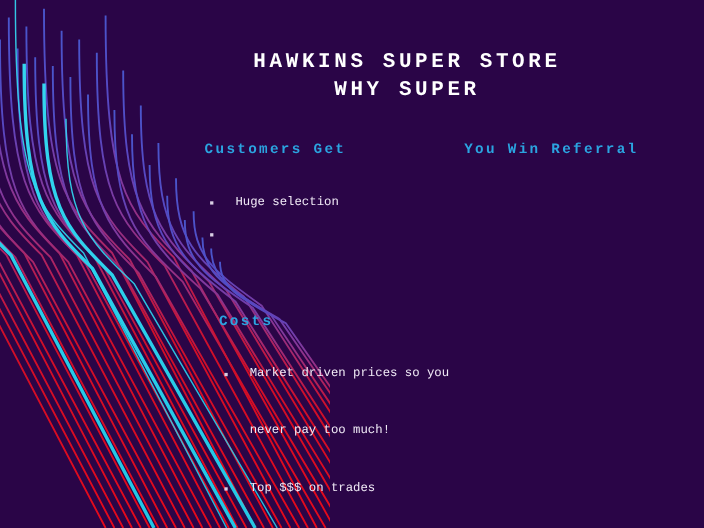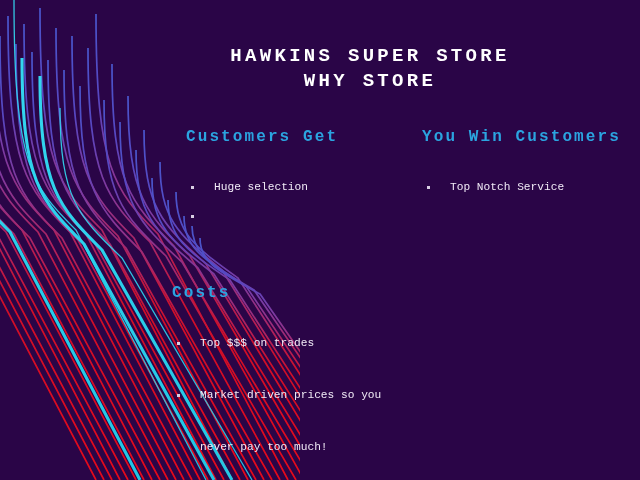--- a/index.html
+++ b/index.html
@@ -43,25 +43,25 @@
     line-height: 25px;
     white-space: nowrap;
   }
 
   
   .section {
     position: absolute;
   }
   #sec-customers { left: 186px; top: 128px; width: 215px; }
   #sec-youwin    { left: 422px; top: 128px; width: 205px; }
-  #sec-costs     { left: 172px; top: 284px; width: 215px; }
+  #sec-costs     { left: 199px; top: 284px; width: 215px; }
 
   .sec-heading {
     color: #2ba4e0;
-    font-size: 16px;
+    font-size: 13px;
     font-weight: bold;
     letter-spacing: 2.1px;
     margin: 0 0 13px 0;
     white-space: nowrap;
   }
 
   ul.bullets {
     list-style: none;
     margin: 0;
     padding: 0;
@@ -156,49 +156,46 @@
       <path d="M 40 76   C 40 188, 58 206, 102 250 L 232 480"></path>
     </g>
     <g fill="none" stroke="url(#gradCyan)" stroke-width="1.3" opacity="0.9">
       <path d="M 14 0    C 14 166, 32 186, 76 230 L 206 480"></path>
       <path d="M 60 108  C 60 198, 78 216, 122 258 L 252 480"></path>
     </g>
   </svg>
 
   <div id="title-block">
     <div class="title-line">HAWKINS SUPER STORE</div>
-    <div class="title-line">WHY STORE</div>
+    <div class="title-line">WHY SUPER</div>
   </div>
 
   <div class="section" id="sec-customers">
     <div class="sec-heading">Customers Get</div>
     <ul class="bullets">
       <li>
         <span class="cont">Huge selection</span>
       </li>
       <li>
       </li>
     </ul>
   </div>
 
   <div class="section" id="sec-youwin">
-    <div class="sec-heading">You Win Customers</div>
+    <div class="sec-heading">You Win Referral</div>
     <ul class="bullets">
-      <li>
-        <span class="cont">Top Notch Service</span>
-      </li>
     </ul>
   </div>
 
   <div class="section" id="sec-costs">
     <div class="sec-heading">Costs</div>
     <ul class="bullets">
       <li>
-        <span class="cont">Top $$$ on trades</span>
-      </li>
-      <li>
         <span class="cont">Market driven prices so you</span>
         <span class="cont">never pay too much!</span>
       </li>
+      <li>
+        <span class="cont">Top $$$ on trades</span>
+      </li>
     </ul>
   </div>
 
 </div>
 
 </body></html>

